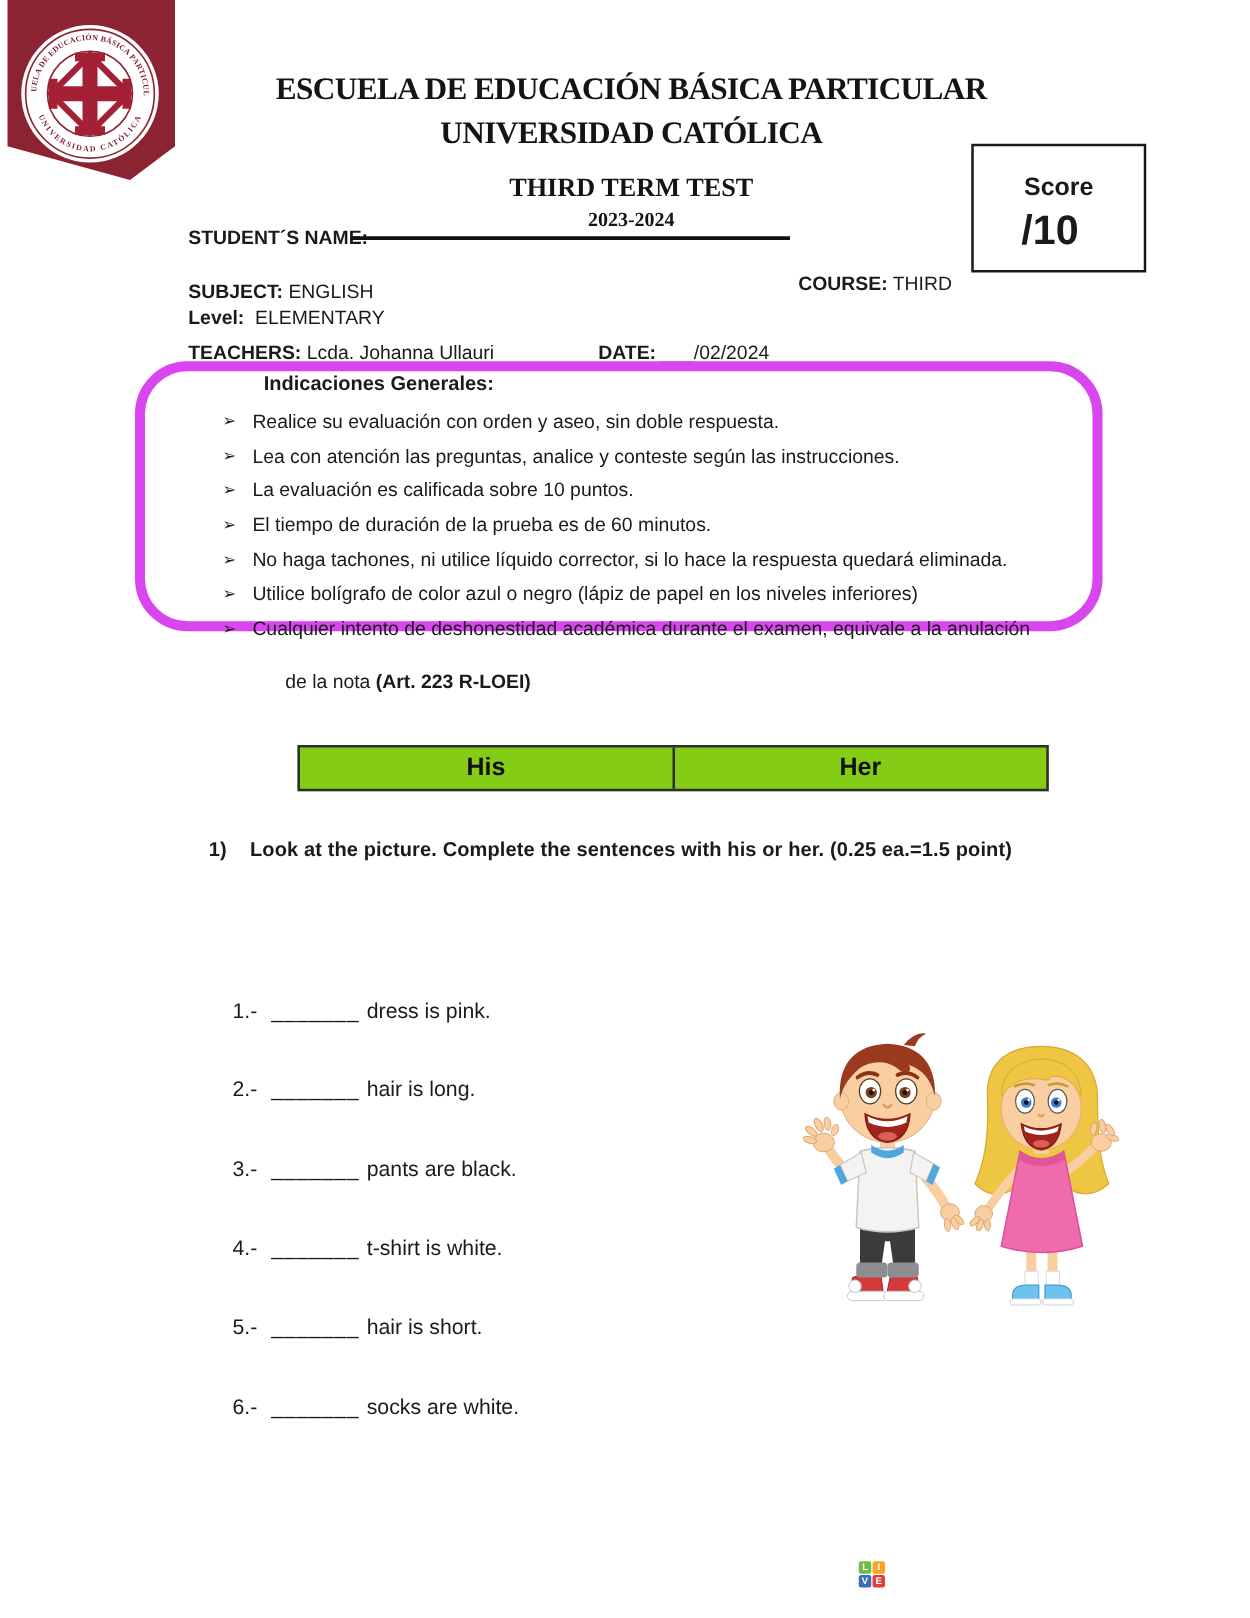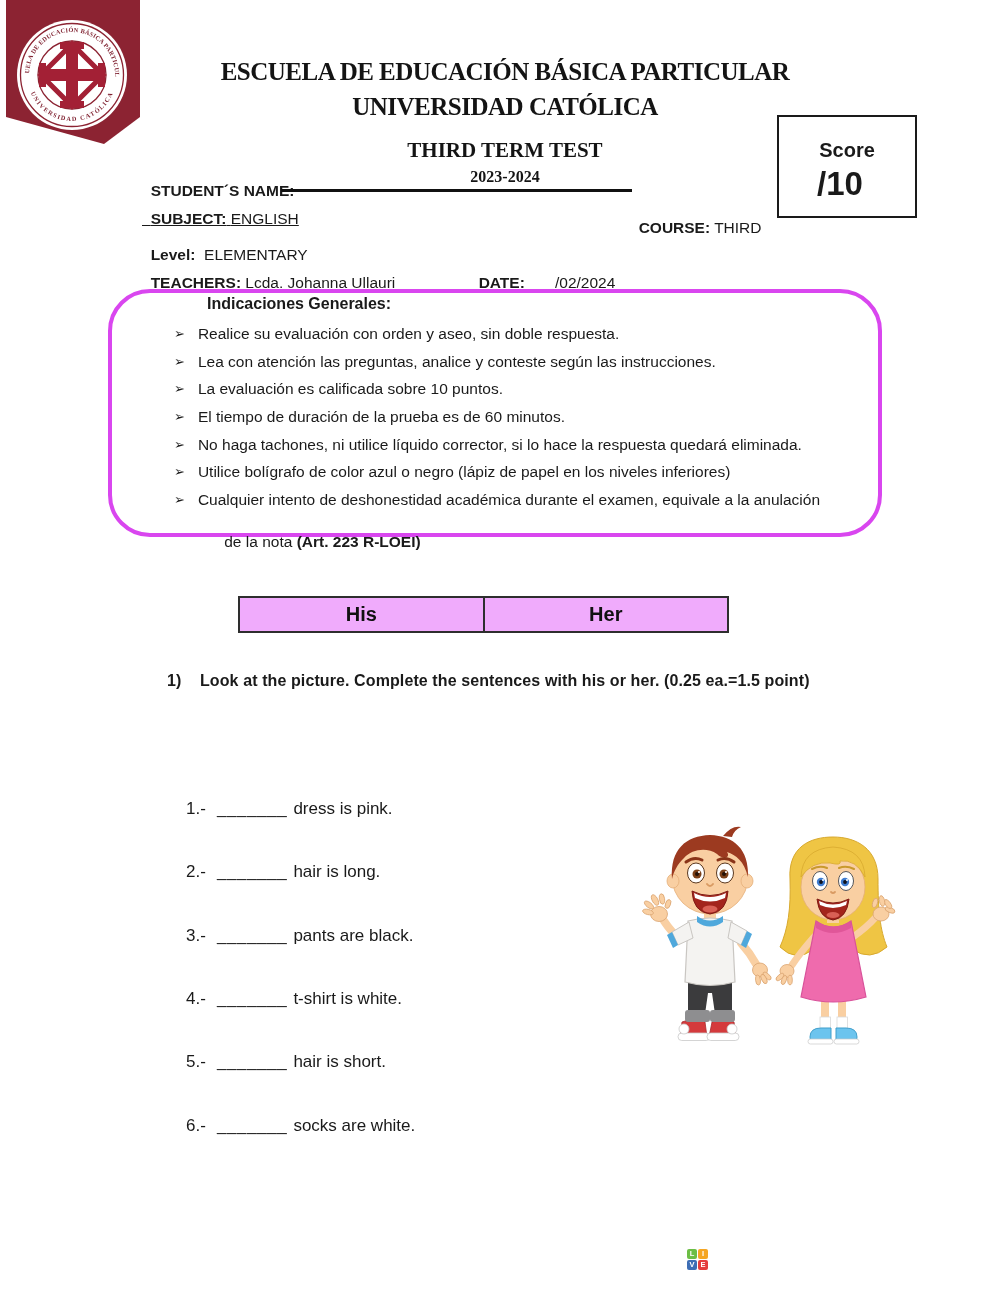--- a/index.html
+++ b/index.html
@@ -27,31 +27,31 @@
     border:2.5px solid #1a1a1a;box-sizing:border-box;}
   .score-label{text-align:center;margin-top:22px;font-weight:bold;font-size:20px;}
   .score-value{margin-left:38px;font-weight:bold;font-size:33px;margin-top:3px;}
 
   
   .info-row{position:absolute;font-size:15.5px;white-space:pre;}
   .info-row b{font-weight:bold;}
   .name-line{position:absolute;left:281px;top:189px;width:351px;height:2.5px;background:#111;}
 
   
-  .inst-box{position:absolute;left:108px;top:289px;width:774px;height:248px;
-    border:4px solid #d946ef;border-radius:42px;box-sizing:border-box;}
+  .inst-box{position:absolute;left:108px;top:289px;width:774px;height:216px;
+    border:8px solid #d946ef;border-radius:42px;box-sizing:border-box;}
   .inst-title{position:absolute;left:95px;top:2px;font-weight:bold;font-size:16px;}
   .inst-row{position:absolute;left:62px;font-size:15.5px;white-space:pre;display:flex;align-items:baseline;}
   .inst-arrow{font-size:13px;margin-right:13px;position:relative;top:-1px;}
   .inst-wrap{position:absolute;left:95px;font-size:15.5px;white-space:pre;}
   .inst-wrap b{font-weight:bold;}
 
   
-  .word-bank{position:absolute;left:238px;top:596px;width:491px;height:37px;
-    border:2px solid #2e2e2e;box-sizing:border-box;display:flex;background:#f0abfc;}
+  .word-bank{position:absolute;left:238px;top:596px;width:601px;height:37px;
+    border:2px solid #2e2e2e;box-sizing:border-box;display:flex;background:#84cc16;}
   .bank-cell{flex:1;display:flex;align-items:center;justify-content:center;
     font-weight:bold;font-size:20px;color:#111;}
   .bank-cell.first{border-right:2px solid #2e2e2e;}
 
   
   .q-head{position:absolute;left:167px;top:672px;font-size:16px;font-weight:bold;
     display:flex;white-space:pre;letter-spacing:0.1px;}
   .q-num{width:33px;}
   .sentence{position:absolute;left:186px;font-size:17px;display:flex;align-items:baseline;white-space:pre;}
   .s-num{width:31px;}
@@ -105,21 +105,21 @@
 <div class="score-box">
   <div class="score-label">Score</div>
   <div class="score-value">/10</div>
 </div>
 
 <div class="info-row" style="left:142px;top:164px;">
   <b>STUDENT´S NAME:</b>
 </div>
 <div class="name-line"></div>
 
-<div class="info-row" style="left:142px;top:192px;text-decoration:underline;">
+<div class="info-row" style="left:142px;top:207px;">
   <b>SUBJECT:</b> <span>ENGLISH</span>
 </div>
 <div class="info-row" style="left:630px;top:201px;">
   <b>COURSE:</b> <span>THIRD</span>
 </div>
 <div class="info-row" style="left:142px;top:228px;">
   <b>Level:</b>  <span>ELEMENTARY</span>
 </div>
 <div class="info-row" style="left:142px;top:256px;">
   <b>TEACHERS:</b> <span>Lcda. Johanna Ullauri</span>

